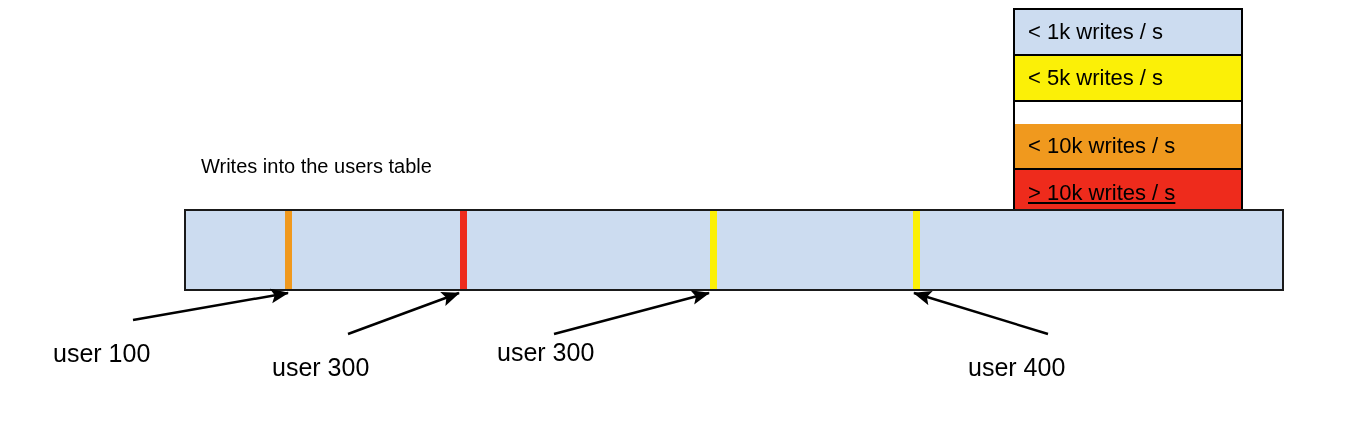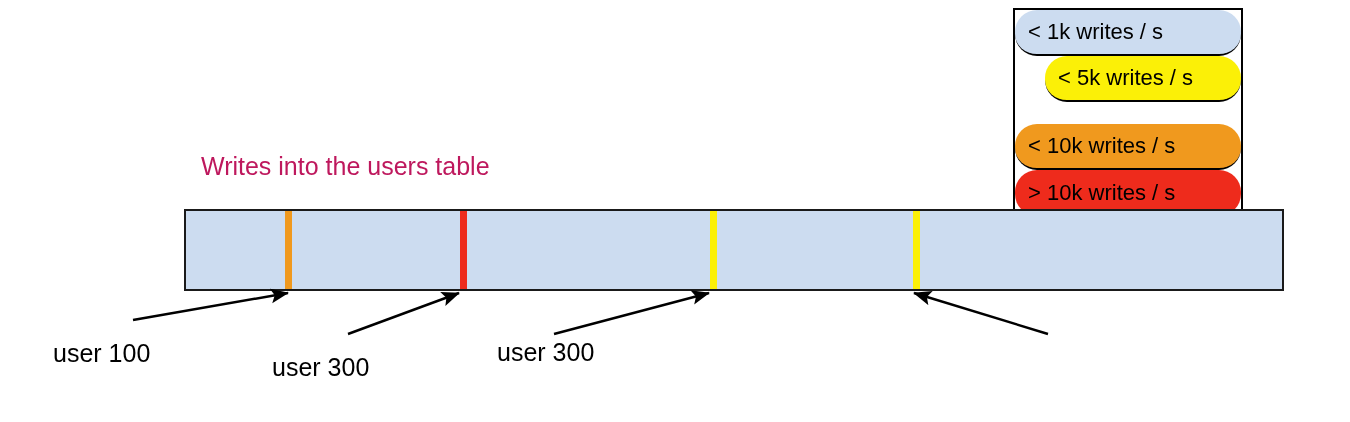--- a/index.html
+++ b/index.html
@@ -28,42 +28,42 @@
     border: 2px solid #000000;
     box-sizing: border-box;
   }
   .legend-row {
     height: 46px;
     box-sizing: border-box;
     display: flex;
     align-items: center;
     padding-left: 13px;
     border-bottom: 2px solid #000000;
-    border-radius: 22px;
   }
   .legend-row:last-child {
     border-bottom: none;
+    text-decoration: underline;
   }
   .legend-label {
     font-size: 22px;
     line-height: 22px;
     letter-spacing: 0px;
     white-space: nowrap;
     color: #000000;
   }
 
   
   .chart-title {
     position: absolute;
     left: 201px;
     top: 152px;
-    font-size: 25px;
+    font-size: 20px;
     line-height: 28px;
     white-space: nowrap;
-    color: #be185d;
+    color: #000000;
   }
 
   
   .bar {
     position: absolute;
     left: 184px;
     top: 209px;
     width: 1100px;
     height: 82px;
     box-sizing: border-box;
@@ -96,21 +96,21 @@
 </style>
 </head>
 <body>
 
 <div id="canvas">
 
   <div class="legend">
     <div class="legend-row" style="background:#ccdcf0;">
       <span class="legend-label">&lt; 1k writes / s</span>
     </div>
-    <div class="legend-row" style="background:#fbf007;margin-left:30px;">
+    <div class="legend-row" style="background:#fbf007;">
       <span class="legend-label">&lt; 5k writes / s</span>
     </div>
     <div class="legend-row" style="background:#f0991e;margin-top:22px;">
       <span class="legend-label">&lt; 10k writes / s</span>
     </div>
     <div class="legend-row" style="background:#ee2b1c;">
       <span class="legend-label">&gt; 10k writes / s</span>
     </div>
   </div>
 
@@ -131,14 +131,15 @@
     </defs>
     <line x1="133" y1="320" x2="288" y2="293" stroke="#000000" stroke-width="2.4" marker-end="url(#ah)"></line>
     <line x1="348" y1="334" x2="459" y2="293" stroke="#000000" stroke-width="2.4" marker-end="url(#ah)"></line>
     <line x1="554" y1="334" x2="709" y2="293" stroke="#000000" stroke-width="2.4" marker-end="url(#ah)"></line>
     <line x1="1048" y1="334" x2="914" y2="293" stroke="#000000" stroke-width="2.4" marker-end="url(#ah)"></line>
   </svg>
 
   <div class="callout-label" style="left:53px; top:339px;text-align:center;">user 100</div>
   <div class="callout-label" style="left:272px; top:353px;">user 300</div>
   <div class="callout-label" style="left:497px; top:338px;">user 300</div>
+  <div class="callout-label" style="left:968px; top:353px;">user 400</div>
 
 </div>
 
 </body></html>

